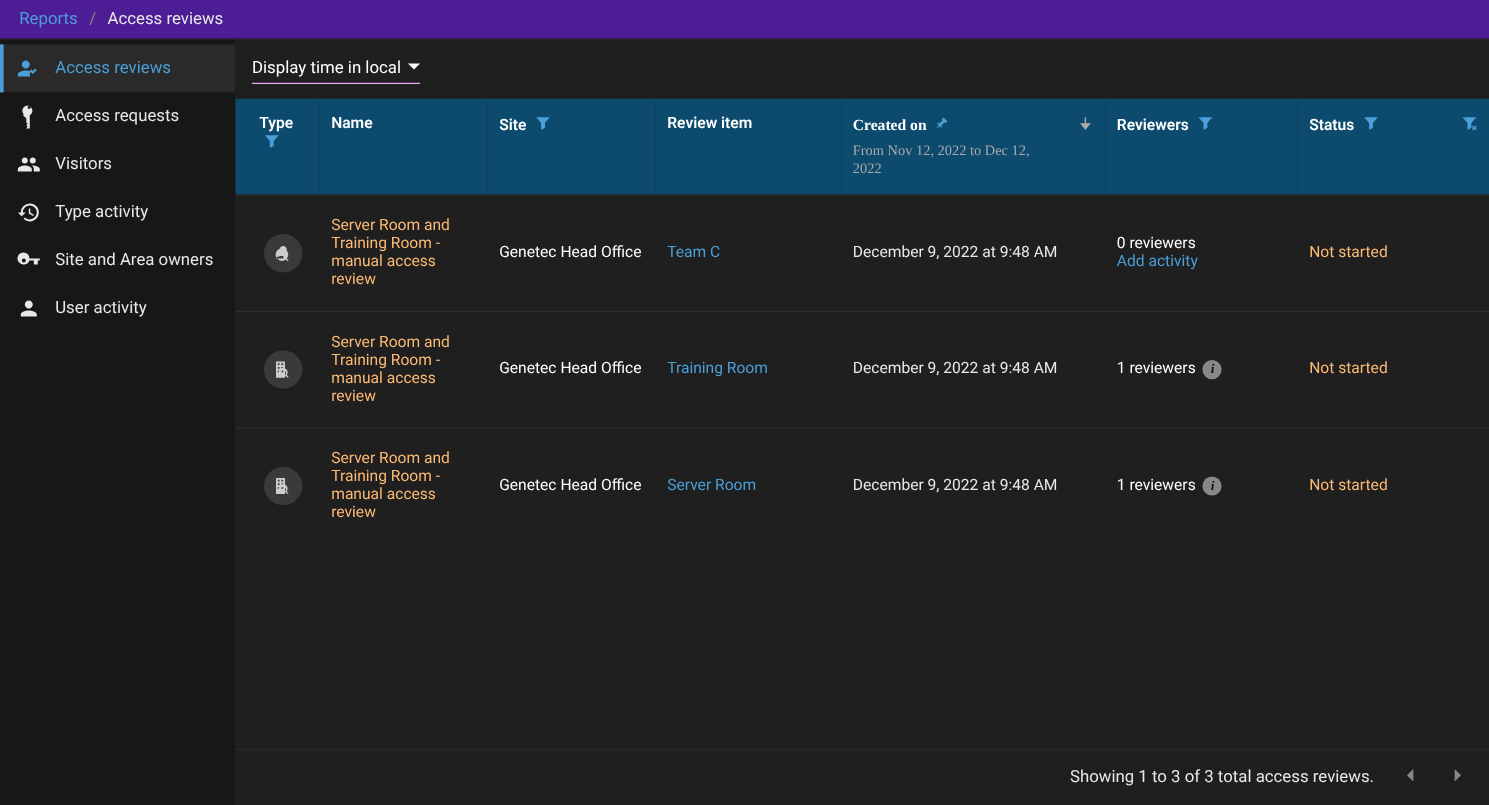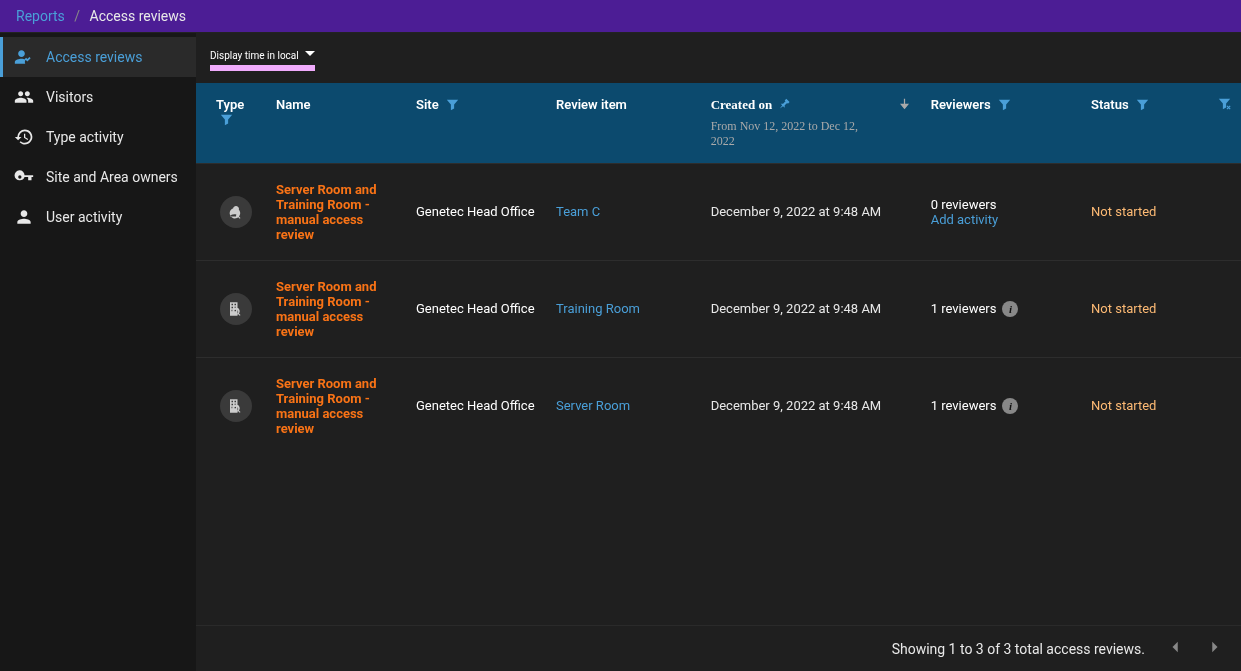--- a/index.html
+++ b/index.html
@@ -58,27 +58,27 @@
     overflow: hidden;
   }
   .main-header {
     display: flex;
     align-items: center;
     justify-content: space-between;
     padding: 16px 20px 12px 14px;
   }
   .page-title { font-size: 19px; font-weight: 600; color: #fff; }
   .time-toggle {
-    font-size: 10px;
+    font-size: 14px;
     color: #fff;
     display: flex;
     align-items: center;
     gap: 6px;
     cursor: pointer;
-    border-bottom: 6px solid #f0abfc;
+    border-bottom: 1px solid #f0abfc;
     padding-bottom: 4px;
   }
   .time-toggle svg { width: 10px; height:10px; }
 
   .table-wrap { flex: 1; overflow: auto; }
   table { width: 100%; border-collapse: collapse; }
   thead th {
     text-align: left;
     font-weight: 600;
     font-size: 13px;
@@ -95,21 +95,21 @@
   .clear-icon { color:#4a9fd8; float:right; }
 
   tbody tr { border-top: 1px solid #2d2d2d; }
   tbody td { padding: 18px 10px; vertical-align: middle; font-size:13px; color:#e8e8e8;}
   .type-icon-cell { width:70px; text-align:center;}
   .type-circle {
     width: 32px; height:32px; border-radius:50%;
     background:#3a3a3a; display:inline-flex; align-items:center; justify-content:center;
   }
   .type-circle svg { width:18px; height:18px; fill:#ccc;}
-  .name-cell { width: 140px; font-weight:700; color:#f97316;}
+  .name-cell { width: 140px; font-weight:400; color:#fdba74;}
   .site-cell { width: 140px; color:#fff;}
   .link { color:#4a9fd8; cursor:pointer;}
   .reviewers-cell { color:#fff;}
   .info-badge {
     display:inline-flex; align-items:center; justify-content:center;
     width:16px; height:16px; border-radius:50%; background:#888; color:#111;
     font-style: italic; font-family: Georgia, serif; font-weight: bold;
     font-size:11px; margin-left:6px; cursor:pointer;
   }
   .add-link { color:#4a9fd8; font-size:13px; cursor:pointer;}
@@ -141,20 +141,28 @@
 
   <div class="body">
     <nav class="sidebar">
       <div class="sidebar-item active">
         <span class="icon">
           <svg viewBox="0 0 24 24" fill="currentColor">
               <path d="M9 12c2.2 0 4-1.8 4-4s-1.8-4-4-4-4 1.8-4 4 1.8 4 4 4zm0 2c-2.7 0-8 1.3-8 4v2h12.5c-.3-.6-.5-1.3-.5-2 0-1.2.5-2.3 1.3-3.1C12.3 14.3 10.3 14 9 14zm9.5-2l-2.5 2.5L14.5 13 13 14.5l3 3 4-4L18.5 12z"></path>
             </svg>
         </span>
         <span>Access reviews</span>
+      </div>
+      <div class="sidebar-item">
+        <span class="icon">
+          <svg viewBox="0 0 24 24" fill="currentColor">
+              <path d="M7 14c-2.8 0-5-2.2-5-5s2.2-5 5-5 5 2.2 5 5c0 .5-.1 1-.2 1.5L22 20.5V23h-2.5l-1-1v-2h-2v-2h-2l-3-3c-.5.1-1 .2-1.5.2H7zm-1-7c.8 0 1.5-.7 1.5-1.5S6.8 4 6 4s-1.5.7-1.5 1.5S5.2 7 6 7z" transform="rotate(45 12 12)"></path>
+            </svg>
+        </span>
+        <span>Access requests</span>
       </div>
       <div class="sidebar-item">
         <span class="icon">
           <svg viewBox="0 0 24 24" fill="currentColor">
               <path d="M16 11c1.7 0 3-1.3 3-3s-1.3-3-3-3-3 1.3-3 3 1.3 3 3 3zm-8 0c1.7 0 3-1.3 3-3S9.7 5 8 5 5 6.3 5 8s1.3 3 3 3zm0 2c-2.3 0-7 1.2-7 3.5V19h14v-2.5c0-2.3-4.7-3.5-7-3.5zm8 0c-.3 0-.6 0-1 .1 1.2.8 2 1.9 2 3.4V19h6v-2.5c0-2.3-4.7-3.5-7-3.5z"></path>
             </svg>
         </span>
         <span>Visitors</span>
       </div>
       <div class="sidebar-item">

